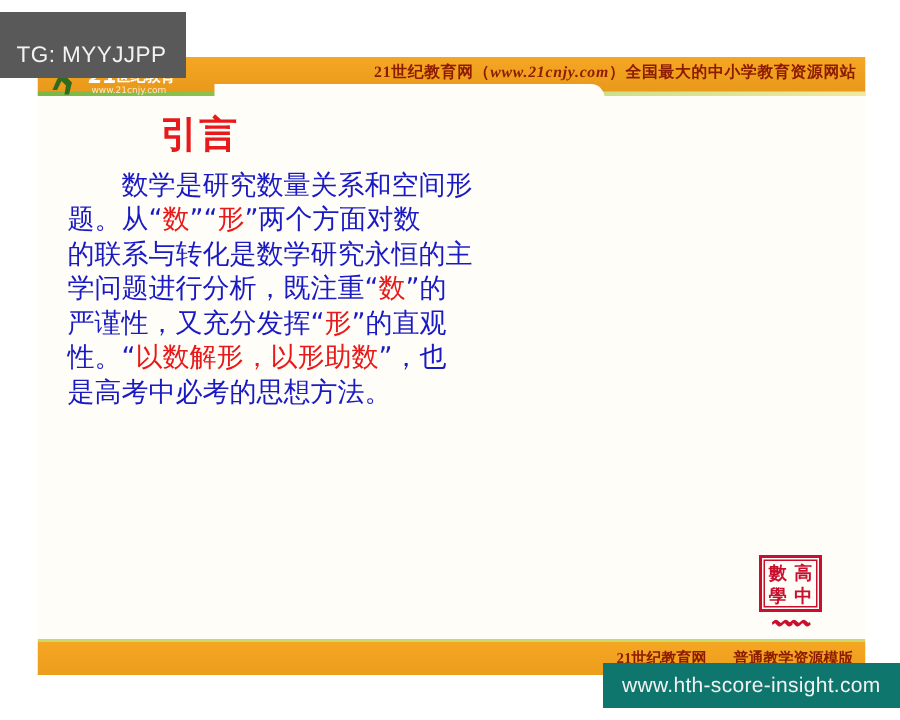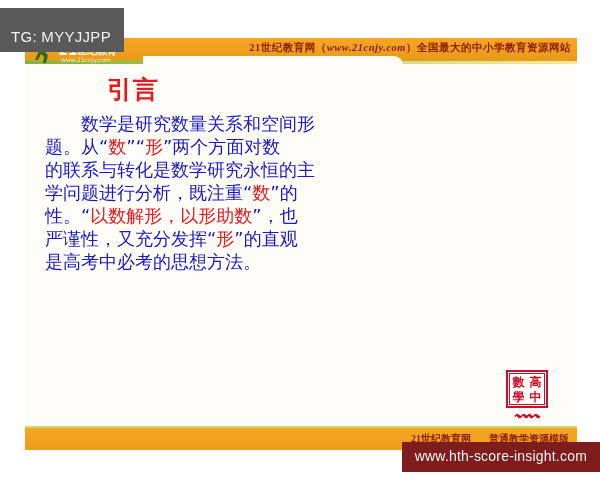--- a/index.html
+++ b/index.html
@@ -29,21 +29,21 @@
     font-family: "Liberation Sans", sans-serif;
     z-index: 40;
     white-space: nowrap;
   }
 
   
   .url-chip {
     position: absolute;
     right: 0;
     bottom: 8px;
-    background: #7f1d1d;
+    background: #0f766e;
     color: #f2f2f2;
     font-size: 14px;
     padding: 6px 13px 7px 13px;
     line-height: 1.25;
     z-index: 40;
     white-space: nowrap;
     letter-spacing: 0.2px;
   }
 
   
@@ -244,22 +244,22 @@
     <div class="header-underline"></div>
   </div>
 
   <div class="slide-title">引言</div>
 
   <div class="slide-body" style="color: rgb(26, 26, 196);">
       <div><span>　　数学是研究数量关系和空间形</span></div>
       <div><span>题。从“</span><span class="hl" style="color: rgb(232, 25, 27);">数</span><span>”“</span><span class="hl" style="color: rgb(232, 25, 27);">形</span><span>”两个方面对数</span></div>
       <div><span>的联系与转化是数学研究永恒的主</span></div>
       <div><span>学问题进行分析，既注重“</span><span class="hl" style="color: rgb(232, 25, 27);">数</span><span>”的</span></div>
+      <div><span>严谨性，又充分发挥“</span><span class="hl" style="color: rgb(232, 25, 27);">形</span><span>”的直观</span></div>
       <div><span>性。“</span><span class="hl" style="color: rgb(232, 25, 27);">以数解形，以形助数</span><span>”，也</span></div>
-      <div><span>严谨性，又充分发挥“</span><span class="hl" style="color: rgb(232, 25, 27);">形</span><span>”的直观</span></div>
       <div><span>是高考中必考的思想方法。</span></div>
     </div>
 
   <div class="seal-wrap">
     <div class="seal">
       <div class="seal-inner">
         <span>數</span>
         <span>高</span>
         <span>學</span>
         <span>中</span>

